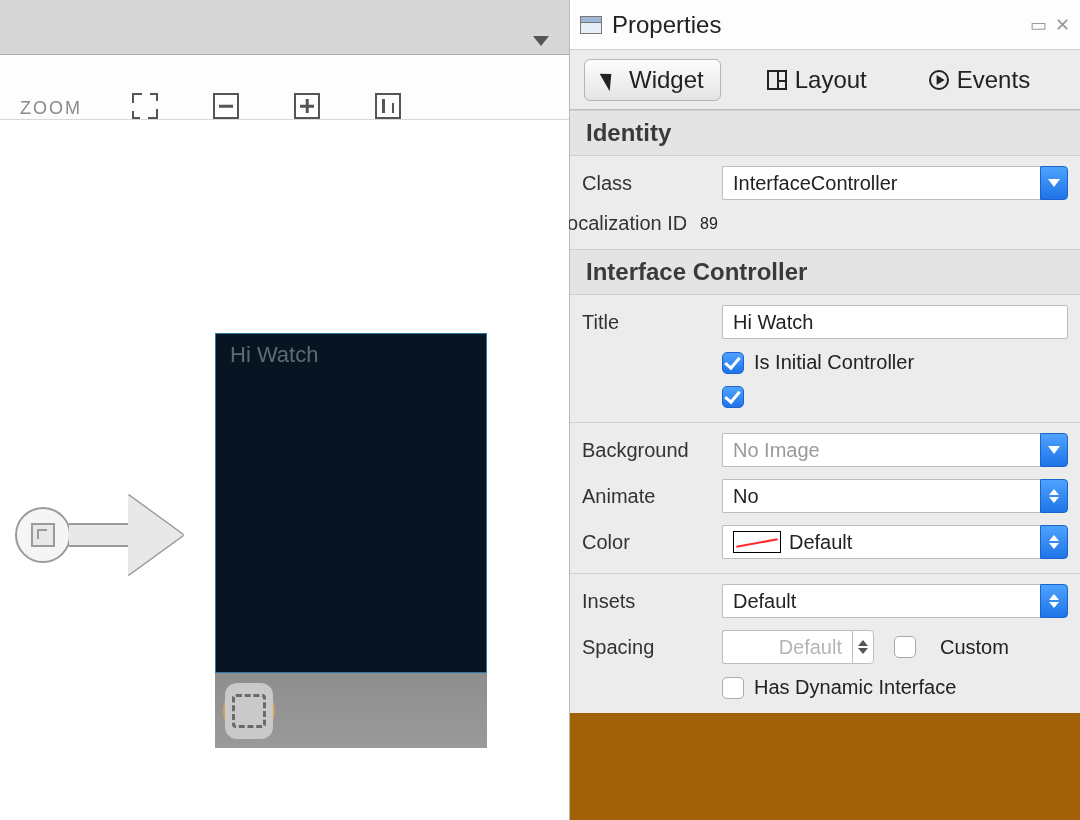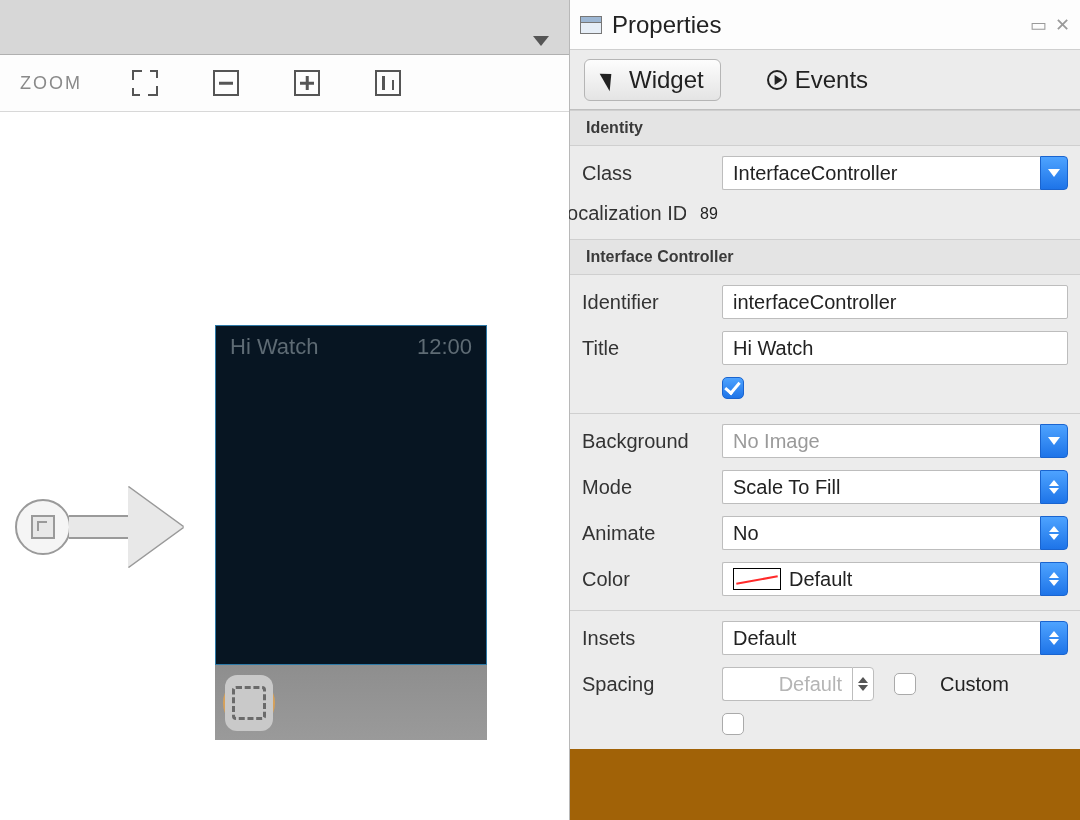--- a/index.html
+++ b/index.html
@@ -11,22 +11,22 @@
   .canvas-header {
     height:55px; background:#d7d7d7; border-bottom:1px solid #b0b0b0;
     position:relative;
   }
   .canvas-header .dropdown {
     position:absolute; right:20px; bottom:8px; width:0; height:0;
     border-left:8px solid transparent; border-right:8px solid transparent; border-top:10px solid #555;
     cursor:pointer;
   }
   .toolbar {
-    height:57px; background:#fdfdfd; border-bottom:1px solid #d8d8d8;
-    display:flex; align-items:center; padding:0 20px; gap:40px;
+    height:65px; background:#fdfdfd; border-bottom:1px solid #d8d8d8;
+    display:flex; align-items:flex-end; padding:0 20px; gap:40px;
   }
   .zoom-label { color:#8a8a8a; font-size:18px; letter-spacing:2px; }
   .tb-icons { display:flex; gap:55px; margin-left:10px; }
   .tb-btn {
     width:26px; height:26px; border:2.5px solid #555; position:relative; cursor:pointer;
   }
   .tb-fullscreen { border:none; position:relative; }
   .tb-fullscreen::before, .tb-fullscreen::after { content:""; position:absolute; border:2.5px solid #555; width:8px; height:8px; }
   .tb-fullscreen::before { top:0; left:0; border-right:none; border-bottom:none; }
   .tb-fullscreen::after  { bottom:0; right:0; border-left:none; border-top:none; }
@@ -104,21 +104,21 @@
   .ic-cursor { position:relative; }
   .ic-cursor::before { content:""; position:absolute; left:3px; top:0; border-left:10px solid #222; border-top:6px solid transparent; border-bottom:14px solid transparent; transform:rotate(-30deg); }
   .ic-layout { border:2px solid #222; position:relative; }
   .ic-layout::before { content:""; position:absolute; top:0;bottom:0;left:50%; width:2px; background:#222;}
   .ic-layout::after { content:""; position:absolute; left:50%;right:0;top:50%; height:2px; background:#222;}
   .ic-events { border:2px solid #222; border-radius:50%; position:relative;}
   .ic-events::after { content:""; position:absolute; left:50%; top:50%; border-left:8px solid #222; border-top:5px solid transparent; border-bottom:5px solid transparent; transform:translate(-30%,-50%);}
 
   .section-hdr {
     background:#e4e4e4; border-top:1px solid #cfcfcf; border-bottom:1px solid #cfcfcf;
-    padding:8px 16px; font-weight:600; font-size:16px; color:#3a3a3a;
+    padding:8px 16px; font-weight:600; font-size:24px; color:#3a3a3a;
   }
   .section-body { background:#ececec; padding:10px 12px 14px 12px; display:flex; flex-direction:column; gap:12px; }
 
   .row { display:flex; align-items:center; gap:10px; }
   .row .lbl { width:130px; text-align:left; color:#333; font-size:20px; }
   .row .lbl.cut { width:130px; text-align:right; margin-left:-26px; padding-left:0; overflow:hidden; white-space:nowrap;}
   .field {
     flex:1; height:34px; background:#fff; border:1px solid #bdbdbd; border-radius:2px;
     padding:0 10px; font-size:20px; color:#222; display:flex; align-items:center;
   }
@@ -188,21 +188,20 @@
       <div class="entry">
         <div class="entry-circle">
             <div class="entry-circle-inner"></div>
           </div>
         <div class="entry-stem"></div>
         <div class="entry-head"></div>
       </div>
       <div class="watch">
         <div class="watch-screen">
           <span>Hi Watch</span>
-          <span>12:00</span>
         </div>
         <div class="watch-dock">
           <div class="dock-ring">
             <div class="dock-icon">
                 <div class="dock-icon-inner"></div>
               </div>
           </div>
         </div>
       </div>
     </div>
@@ -217,20 +216,24 @@
         <span>✕</span>
       </div>
     </div>
 
     <div class="panel-tabs">
       <div class="ptab active">
         <span class="ic ic-cursor"></span>
         <span>Widget</span>
       </div>
       <div class="ptab">
+        <span class="ic ic-layout"></span>
+        <span>Layout</span>
+      </div>
+      <div class="ptab">
         <span class="ic ic-events"></span>
         <span>Events</span>
       </div>
     </div>
 
     <div class="section-hdr">Identity</div>
     <div class="section-body">
       <div class="row">
         <div class="lbl">Class</div>
         <div class="combo">
@@ -239,49 +242,45 @@
         </div>
       </div>
       <div class="row">
         <div class="lbl cut">Localization ID</div>
         <div class="static-val">89</div>
       </div>
     </div>
 
     <div class="section-hdr">Interface Controller</div>
     <div class="section-body">
-      <div class="row">
-        <div class="lbl">Identifier</div>
-        <div class="field">interfaceController</div>
-      </div>
       <div class="row">
         <div class="lbl">Title</div>
         <div class="field">Hi Watch</div>
       </div>
       <div class="row">
         <div class="lbl"></div>
         <div class="chk">
           <div class="chkbox checked"></div>
+          <span class="clabel">Is Initial Controller</span>
+        </div>
+      </div>
+      <div class="row">
+        <div class="lbl"></div>
+        <div class="chk">
+          <div class="chkbox checked"></div>
         </div>
       </div>
     </div>
 
     <div class="section-body" style="border-top:1px solid #cfcfcf;">
       <div class="row">
         <div class="lbl">Background</div>
         <div class="combo">
           <div class="field placeholder">No Image</div>
           <div class="caret single"></div>
-        </div>
-      </div>
-      <div class="row">
-        <div class="lbl">Mode</div>
-        <div class="combo">
-          <div class="field">Scale To Fill</div>
-          <div class="caret double"></div>
         </div>
       </div>
       <div class="row">
         <div class="lbl">Animate</div>
         <div class="combo">
           <div class="field">No</div>
           <div class="caret double"></div>
         </div>
       </div>
       <div class="row">
@@ -312,18 +311,19 @@
         </div>
         <div class="chk" style="margin-left:10px;gap:24px;">
           <div class="chkbox empty"></div>
           <span class="clabel">Custom</span>
         </div>
       </div>
       <div class="row">
         <div class="lbl"></div>
         <div class="chk">
           <div class="chkbox empty"></div>
+          <span class="clabel">Has Dynamic Interface</span>
         </div>
       </div>
     </div>
 
   </div>
 </div>
 
 </body></html>

